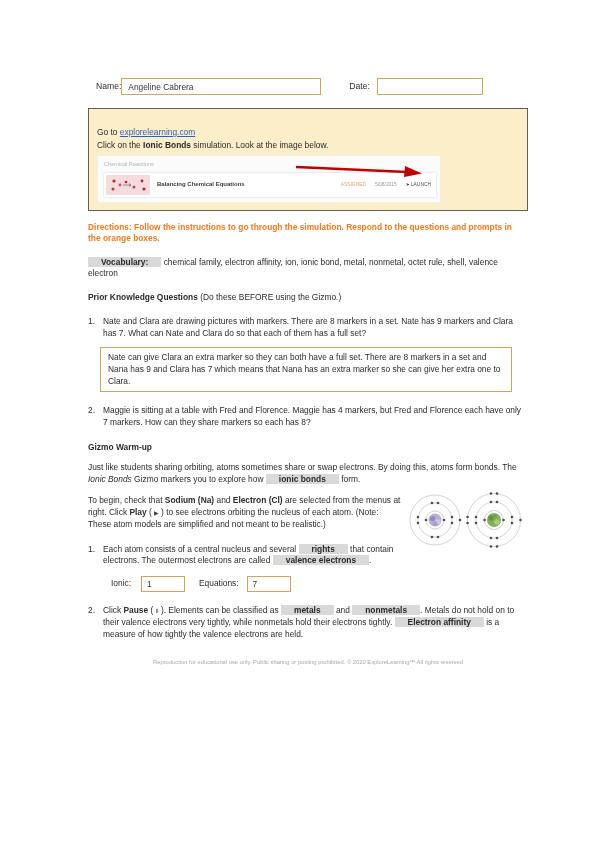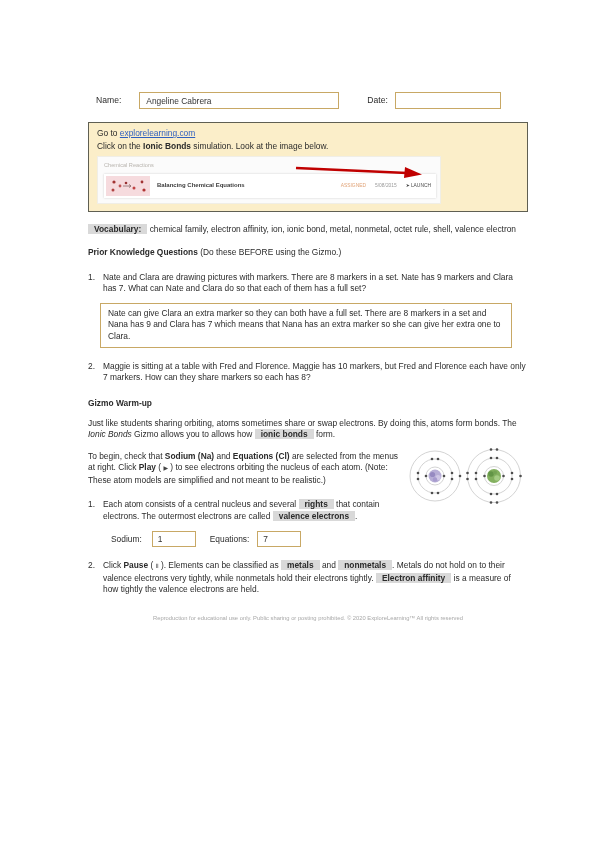--- a/index.html
+++ b/index.html
@@ -1,30 +1,30 @@
 <!DOCTYPE html>
 <html><head>
 <meta charset="utf-8">
 <style>
   html,body{margin:0;padding:0;background:#ffffff;}
   .sheet{position:relative;width:612px;height:866px;background:#ffffff;overflow:hidden;
          font-family:"Liberation Sans",sans-serif;color:#2b2b2b;}
-  .content{position:absolute;left:88px;top:92px;width:440px;font-size:8.4px;line-height:11.5px;}
+  .content{position:absolute;left:88px;top:78px;width:440px;font-size:8.4px;line-height:11.5px;}
 
   
   .name-row{display:flex;align-items:center;margin-left:8px;}
   .field-label{font-size:8.6px;}
   .tan-input{border:1px solid #C8A865;height:13px;font-size:8.4px;padding:1px 6px;
              font-family:"Liberation Sans",sans-serif;color:#333;background:#fff;outline:none;}
-  .name-input{width:186px;margin-left:18px;}
+  .name-input{width:186px;margin-left:0;}
   .date-input{width:92px;margin-left:7px;}
   .date-label{margin-left:28px;}
 
   
-  .instr-box{margin-top:13px;background:#FBEEC9;border:1.5px solid #5f5f52;padding:5px 8px 7px 8px;}
+  .instr-box{margin-top:13px;background:#FBEEC9;border:1.5px solid #5f5f52;padding:18px 8px 7px 8px;}
   .instr-box p{margin:0 0 1px 0;}
   .link{color:#2E5FBF;text-decoration:underline;cursor:pointer;}
   b{font-weight:700;}
 
   
   .shot{position:relative;margin-top:4px;width:332px;background:#fbfbfb;border:1px solid #f0eee6;
         padding:3px 4px 5px 6px;}
   .shot-section{font-size:5.6px;color:#b8b4ae;}
   .shot-row{display:flex;align-items:center;margin-top:2px;background:#ffffff;
             box-shadow:0 0 2px rgba(0,0,0,.18);height:24px;padding-right:5px;}
@@ -32,21 +32,21 @@
   .shot-title{font-size:6px;font-weight:700;color:#3c3c3c;}
   .shot-spacer{flex:1;}
   .shot-status{font-size:4.9px;color:#e0a276;margin-left:6px;}
   .shot-date{font-size:4.9px;color:#9a9a9a;margin-left:9px;}
   .shot-launch{font-size:4.9px;color:#4c4c4c;margin-left:9px;display:flex;align-items:center;gap:1px;}
   .arrow-svg{position:absolute;top:7px;left:196px;}
 
   
   .directions{margin-top:11px;color:#F07A22;font-weight:700;width:432px;}
   .vocab{margin-top:12px;}
-  .hl{background:#D9D9D9;font-weight:700;padding:0 6px;}
+  .hl{background:#D9D9D9;font-weight:700;padding:0 13px;}
   .pk-head{margin-top:12px;}
   .li{display:flex;margin-top:13px;}
   .num{flex:0 0 15px;}
   .litext{flex:1;}
   .answer-box{margin:8px 0 0 12px;width:396px;border:1px solid #C8A865;padding:4px 7px;
               line-height:11.8px;background:#fff;}
   .warmup-head{margin-top:14px;font-weight:700;}
   .warm-flex{display:flex;margin-top:10px;}
   .warm-left{flex:0 0 314px;}
   .warm-right{flex:1;margin-top:-12px;text-align:right;}
@@ -103,49 +103,50 @@
               <span>LAUNCH</span>
             </span>
         </div>
         <svg class="arrow-svg" width="130" height="16" viewBox="0 0 130 16">
           <line x1="2" y1="4" x2="113" y2="9" stroke="#C00000" stroke-width="2.6"></line>
           <polygon points="111,3 128,10.5 110,14" fill="#C00000"></polygon>
         </svg>
       </div>
     </div>
 
+    <p class="directions">Directions: Follow the instructions to go through the simulation. Respond to the questions and prompts in the orange boxes.</p>
 
     <p class="vocab">
       <span class="hl">Vocabulary:</span><span> chemical family, electron affinity, ion, ionic bond, metal, nonmetal, octet rule, shell, valence electron</span>
     </p>
 
     <p class="pk-head">
       <b>Prior Knowledge Questions</b><span> (Do these BEFORE using the Gizmo.)</span>
     </p>
 
     <div class="li">
       <span class="num">1.</span>
       <span class="litext">Nate and Clara are drawing pictures with markers. There are 8 markers in a set. Nate has 9 markers and Clara has 7. What can Nate and Clara do so that each of them has a full set?</span>
     </div>
     <div class="answer-box">Nate can give Clara an extra marker so they can both have a full set. There are 8 markers in a set and Nana has 9 and Clara has 7 which means that Nana has an extra marker so she can give her extra one to Clara.</div>
 
     <div class="li">
       <span class="num">2.</span>
-      <span class="litext">Maggie is sitting at a table with Fred and Florence. Maggie has 10 markers, but Fred and Florence each have only 7 markers. How can they share markers so each has 8?</span>
+      <span class="litext">Maggie is sitting at a table with Fred and Florence. Maggie has 4 markers, but Fred and Florence each have only 7 markers. How can they share markers so each has 8?</span>
     </div>
 
     <p class="warmup-head">Gizmo Warm-up</p>
     <p style="margin:0;">
-      <span>Just like students sharing orbiting, atoms sometimes share or swap electrons. By doing this, atoms form bonds. The </span><i>Ionic Bonds</i><span> Gizmo allows you to allows how </span><span class="hl">ionic bonds</span><span> form.</span>
+      <span>Just like students sharing orbiting, atoms sometimes share or swap electrons. By doing this, atoms form bonds. The </span><i>Ionic Bonds</i><span> Gizmo markers you to explore how </span><span class="hl">ionic bonds</span><span> form.</span>
     </p>
 
     <div class="warm-flex">
       <div class="warm-left">
         <p class="begin-p">
-          <span>To begin, check that </span><b>Sodium (Na)</b><span> and </span><b>Equations (Cl)</b><span> are selected from the menus at right. Click </span><b>Play</b><span> ( </span><span class="icon-inline">▶</span><span> ) to see electrons orbiting the nucleus of each atom. (Note: These atom models are simplified and not meant to be realistic.)</span>
+          <span>To begin, check that </span><b>Sodium (Na)</b><span> and </span><b>Electron (Cl)</b><span> are selected from the menus at right. Click </span><b>Play</b><span> ( </span><span class="icon-inline">▶</span><span> ) to see electrons orbiting the nucleus of each atom. (Note: These atom models are simplified and not meant to be realistic.)</span>
         </p>
         <div class="li">
           <span class="num">1.</span>
           <span class="litext">
             <span>Each atom consists of a central nucleus and several </span><span class="hl">rights</span><span> that contain electrons. The outermost electrons are called </span><span class="hl">valence electrons</span><span>.</span>
           </span>
         </div>
       </div>
       <div class="warm-right">
         <svg width="126" height="74" viewBox="0 0 126 74">
@@ -199,21 +200,21 @@
               <circle cx="65.5" cy="40" r="1.3"></circle>
             <circle cx="89" cy="63.5" r="1.3"></circle>
               <circle cx="95" cy="63.5" r="1.3"></circle>
             <circle cx="118.5" cy="37" r="1.3"></circle>
           </g>
         </svg>
       </div>
     </div>
 
     <div class="valence-row">
-      <span class="ml8">Sodium:</span>
+      <span class="ml8">Ionic:</span>
       <input class="small-input ml10" type="text" value="1" style="">
       <span class="ml14">Equations:</span>
       <input class="small-input ml8" type="text" value="7" style="">
     </div>
 
     <div class="li">
       <span class="num">2.</span>
       <span class="litext">
         <span>Click </span><b>Pause</b><span> ( </span><span class="icon-inline">Ⅱ</span><span> ). Elements can be classified as </span><span class="hl">metals</span><span> and </span><span class="hl">nonmetals</span><span>. Metals do not hold on to their valence electrons very tightly, while nonmetals hold their electrons tightly. </span><span class="hl">Electron affinity</span><span> is a measure of how tightly the valence electrons are held.</span>
       </span>

